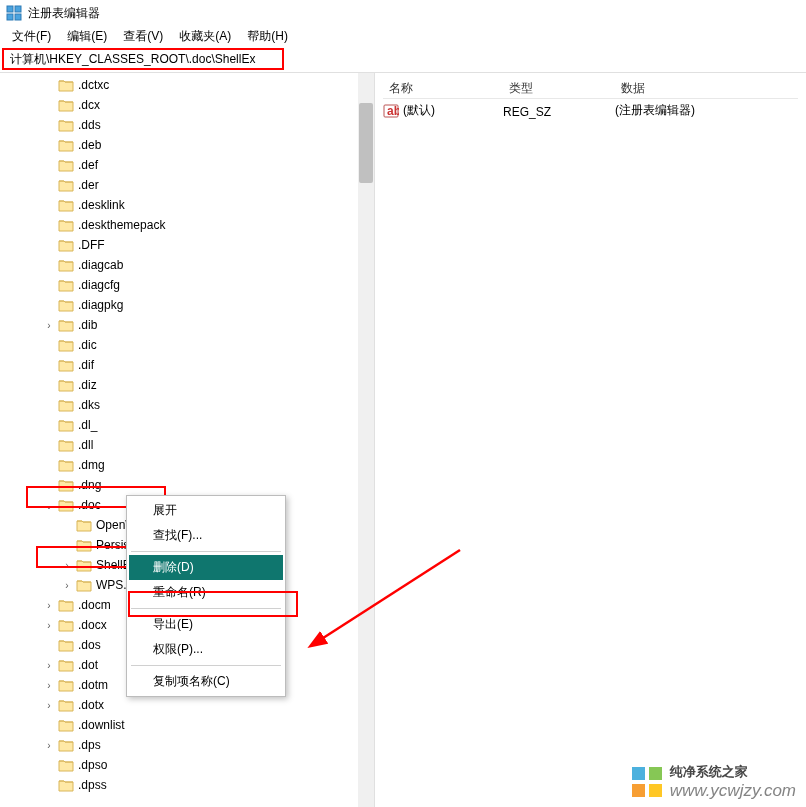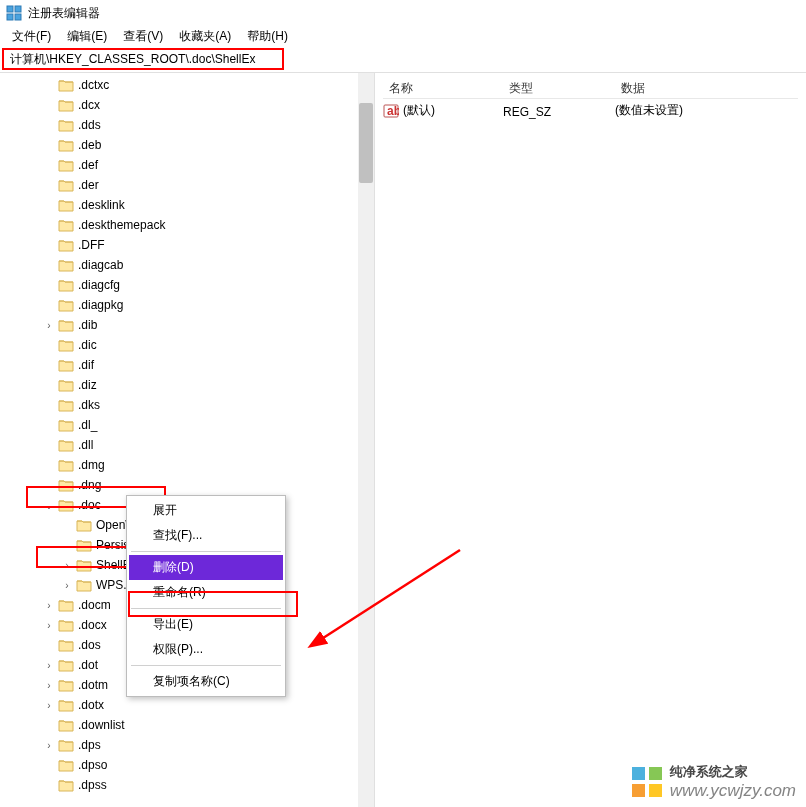--- a/index.html
+++ b/index.html
@@ -28,21 +28,21 @@
 .list-panel { flex:1; padding:4px 8px; }
 .list-header { display:flex; height:22px; border-bottom:1px solid #e8e8e8; }
 .list-header div { padding:3px 6px; color:#333; }
 .col-name { width:120px; }
 .col-type { width:112px; }
 .col-data { flex:1; }
 .list-row { display:flex; align-items:flex-end; height:20px; }
 .string-icon { width:16px; height:16px; margin-right:4px; }
 .context-menu { position:absolute; left:126px; top:495px; width:160px; background:#fff; border:1px solid #bcbcbc; box-shadow:2px 2px 6px rgba(0,0,0,.25); padding:2px; z-index:10; }
 .cm-item { display:flex; align-items:center; justify-content:space-between; padding:4px 20px 4px 24px; cursor:default; }
-.cm-item.selected { background:#6d28d9; color:#fff; }
+.cm-item.selected { background:#0f766e; color:#fff; }
 .cm-sep { height:1px; background:#d0d0d0; margin:3px 2px; }
 .cm-arrow { font-size:10px; color:#666; }
 .hl-delete { position:absolute; left:128px; top:591px; width:170px; height:26px; border:2px solid #ff0000; pointer-events:none; z-index:11; }
 .arrow-svg { position:absolute; left:290px; top:540px; z-index:5; pointer-events:none; }
 .watermark { position:absolute; right:10px; bottom:6px; display:flex; align-items:center; gap:6px; opacity:.9; }
 .watermark-logo { width:34px; height:34px; }
 .watermark-text { text-align:left; color:#555; font-style:italic; }
 .watermark-text .cn { font-size:13px; font-weight:bold; font-style:normal; color:#333; }
 .watermark-text .url { font-size:17px; color:#777; }
 </style>
@@ -375,21 +375,21 @@
       <div class="col-type">类型</div>
       <div class="col-data">数据</div>
     </div>
     <div class="list-row">
       <svg class="string-icon" viewBox="0 0 16 16">
         <rect x="1" y="2" width="14" height="12" rx="1" fill="#fff" stroke="#b55"></rect>
         <text x="4" y="12" font-size="9" fill="#c33" font-weight="bold">ab</text>
       </svg>
       <div class="col-name" style="width:100px">(默认)</div>
       <div class="col-type">REG_SZ</div>
-      <div class="col-data">(数值未设置)</div>
+      <div class="col-data">(注册表编辑器)</div>
     </div>
   </div>
 </div>
 
 <div class="context-menu" id="cmenu">
     <div class="cm-item">
       <span>展开</span>
     </div>
     <div class="cm-item">
       <span>查找(F)...</span>

